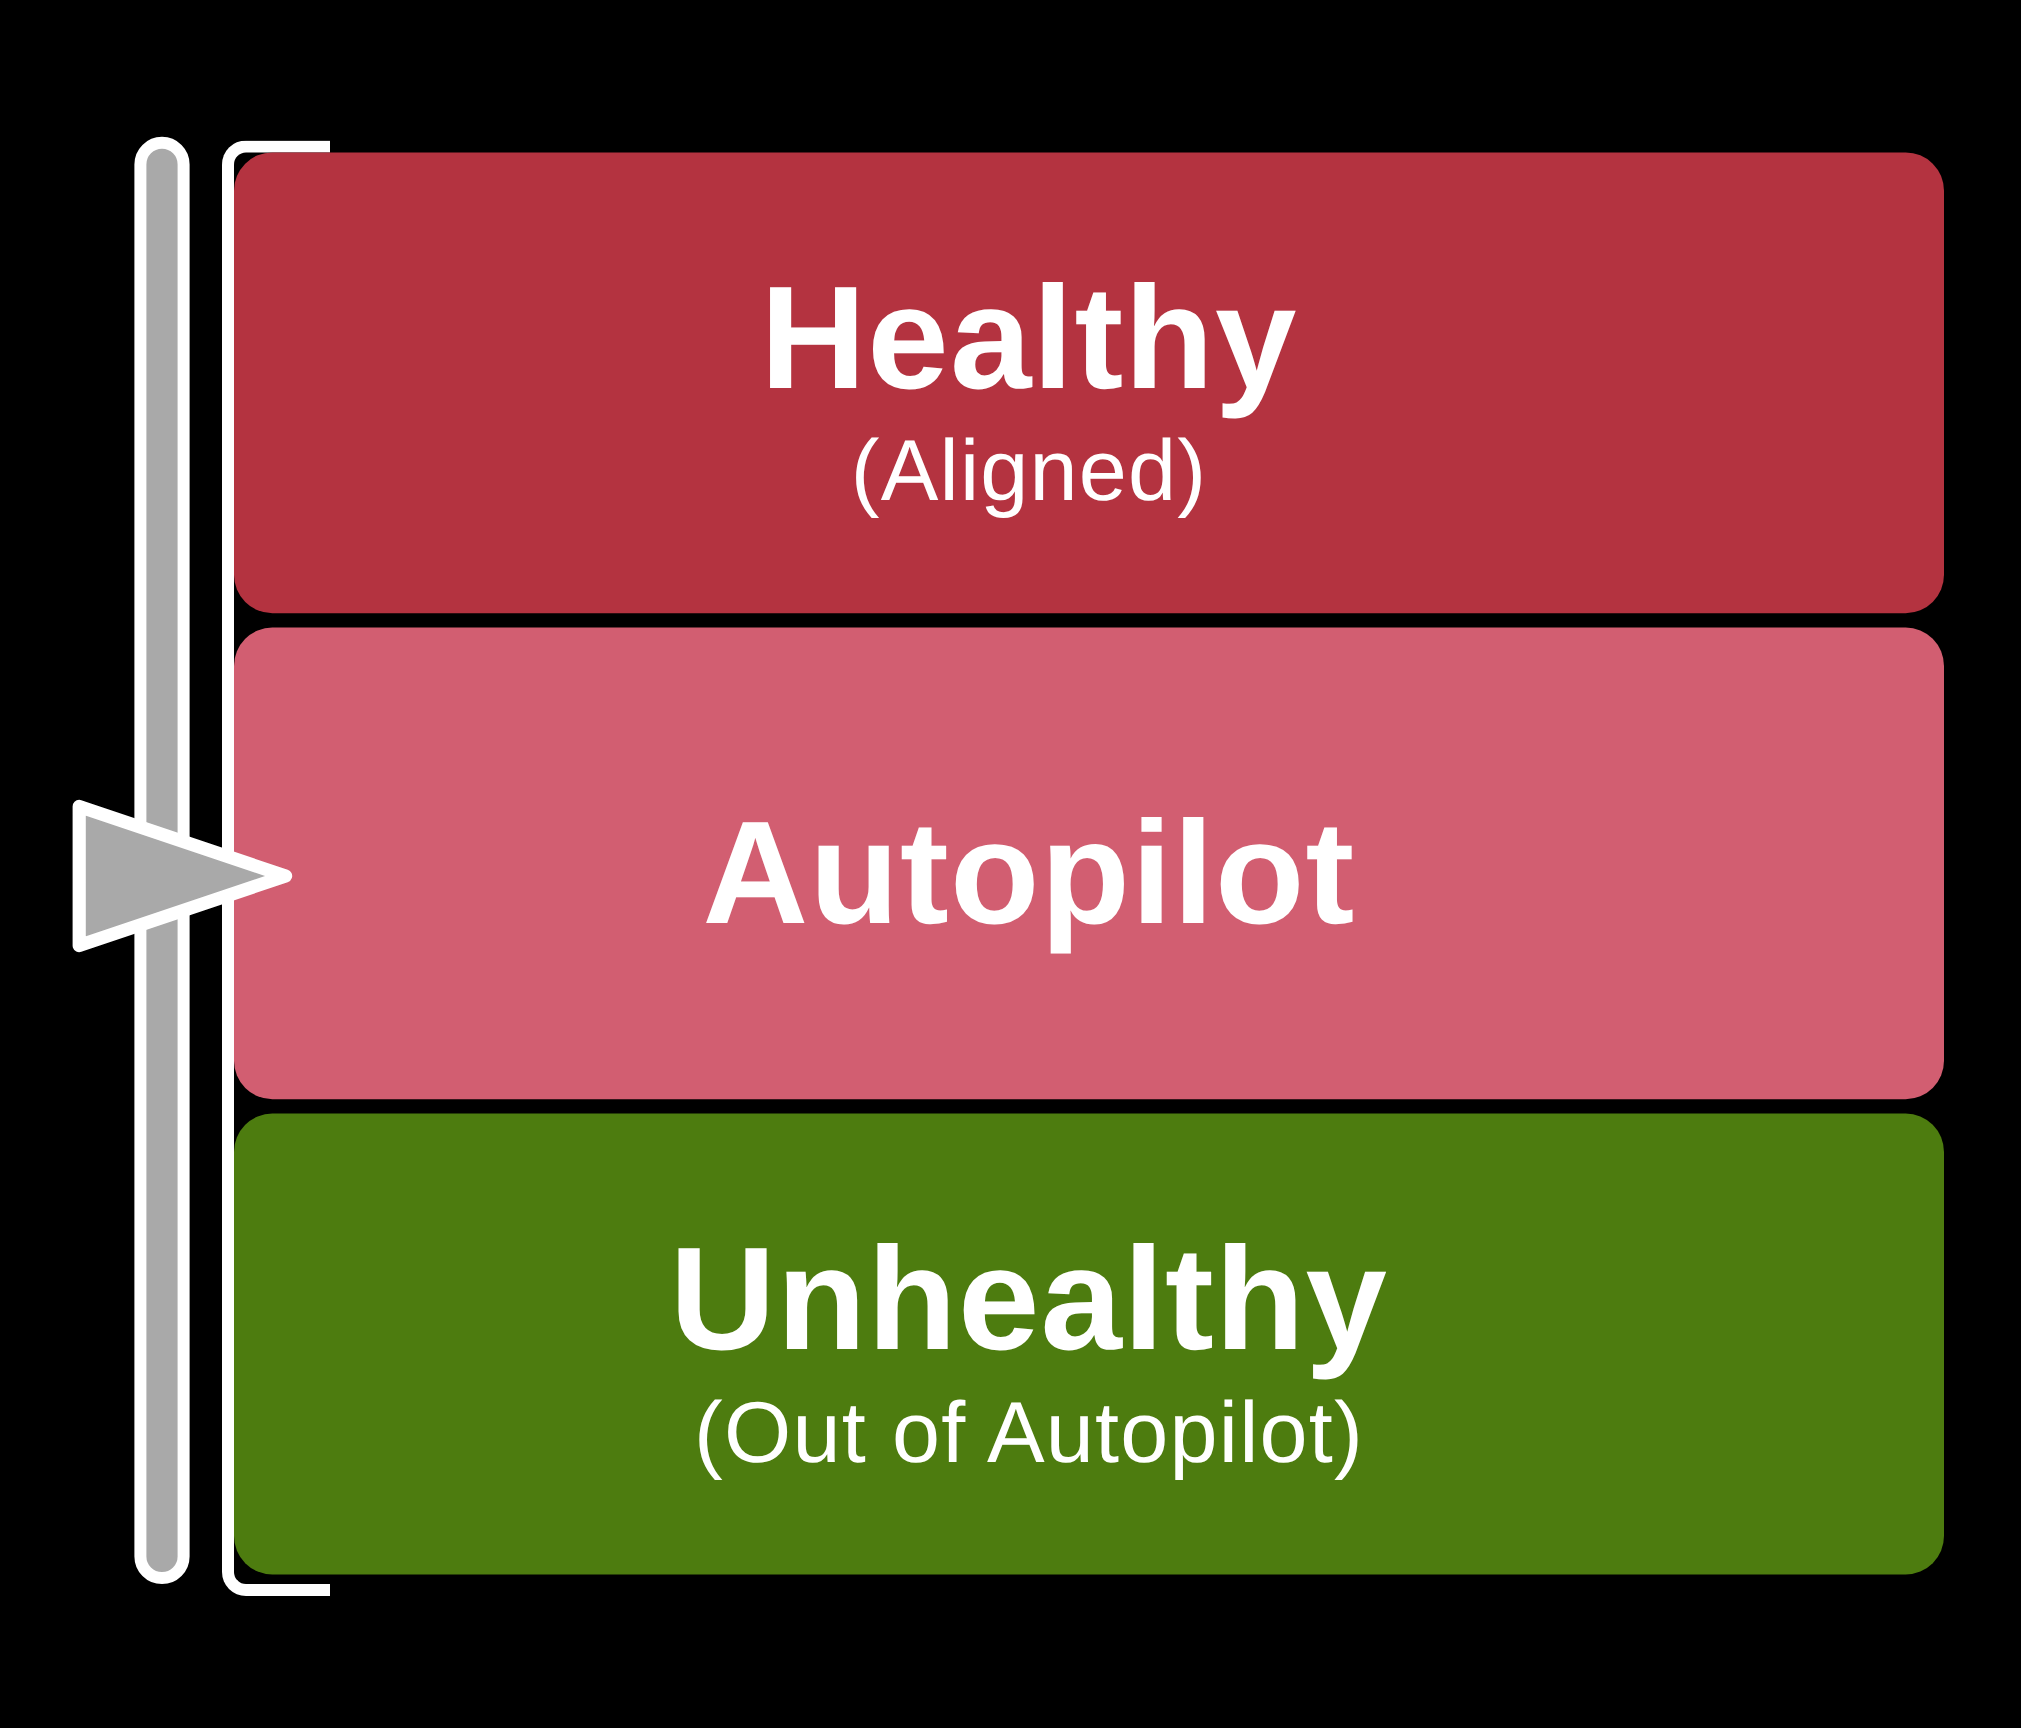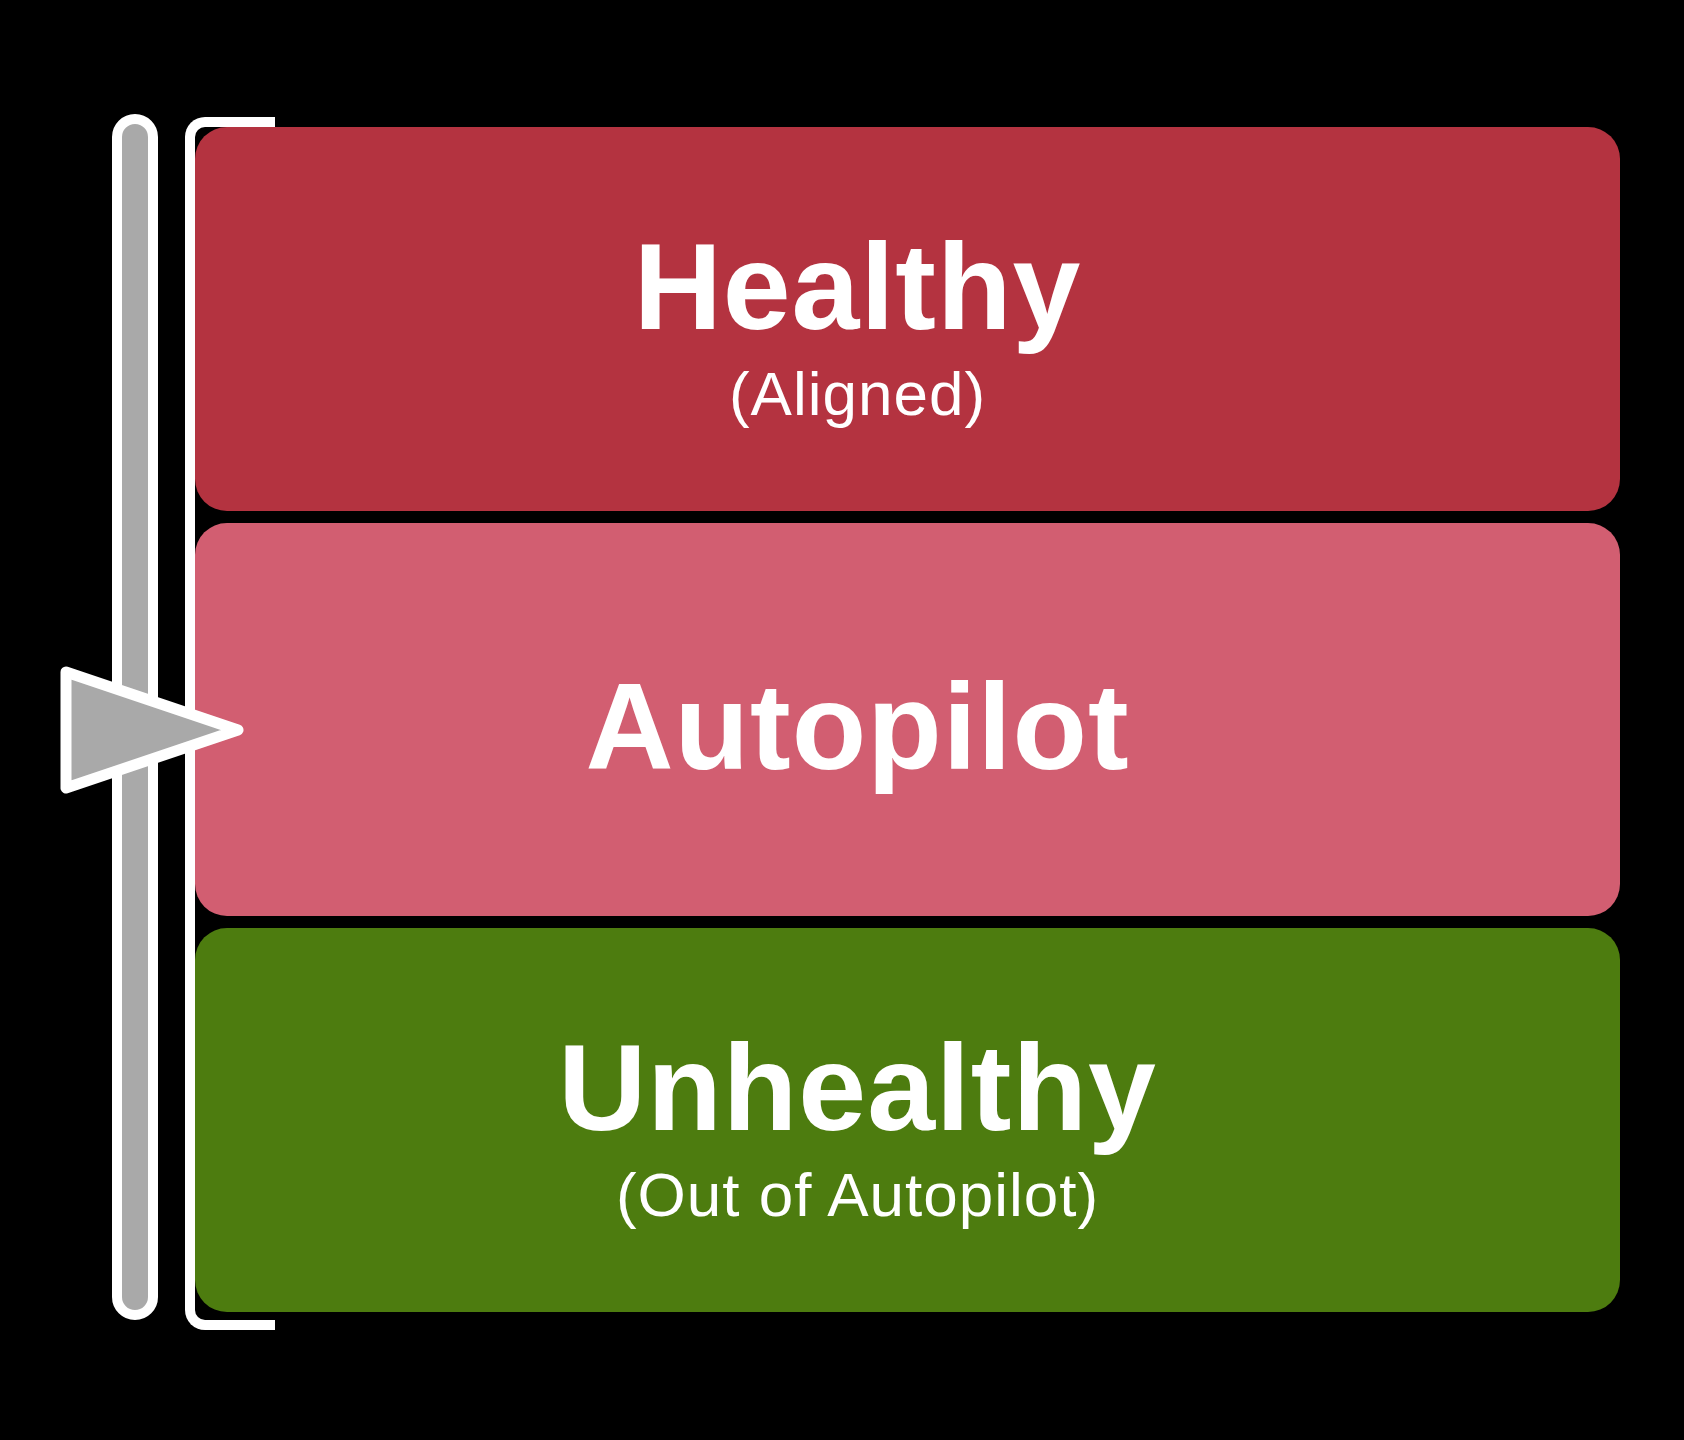--- a/index.html
+++ b/index.html
@@ -73,21 +73,21 @@
   .level-autopilot { top: 523px;  height: 393px; }
   .level-unhealthy { top: 928px;  height: 384px; }
 
   .level-title {
     font-size: 122px;
     font-weight: 700;
     line-height: 1.02;
     letter-spacing: 1px;
   }
   .level-subtitle {
-    font-size: 62px;
+    font-size: 72px;
     font-weight: 400;
     line-height: 1.15;
     margin-top: 8px;
     letter-spacing: 1px;
   }
 
   
   .slider-pointer {
     position: absolute;
     left: 52px;

